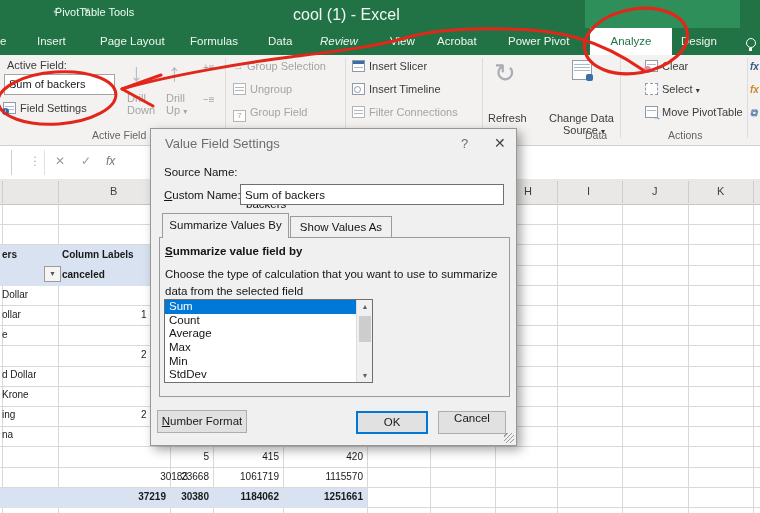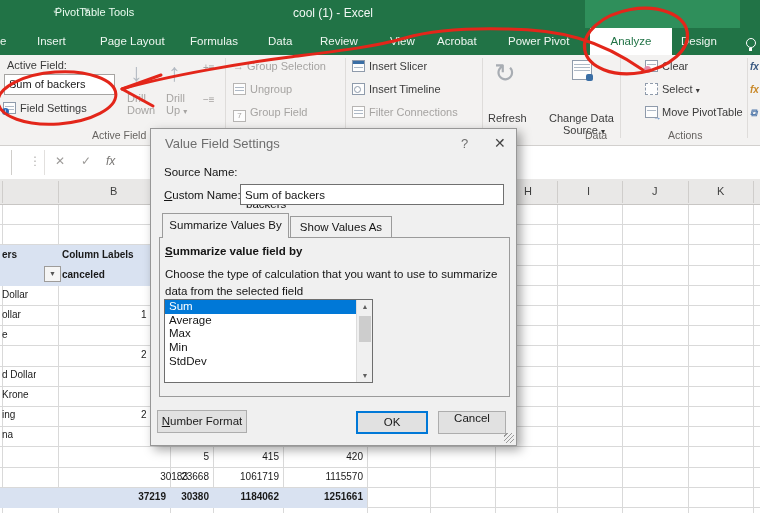--- a/index.html
+++ b/index.html
@@ -3,21 +3,21 @@
 <meta charset="utf-8">
 <style>
   * { margin:0; padding:0; box-sizing:border-box; }
   html,body { font-family:"Liberation Sans", sans-serif; }
   #stage { position:relative; width:760px; height:513px; background:#fff; overflow:hidden; font-family:"Liberation Sans", sans-serif; }
   .abs { position:absolute; }
   
   .titlebar { left:0; top:0; width:760px; height:28px; background:#217346; }
   .ctxband  { left:585px; top:0; width:155px; height:28px; background:#2f8f5b; }
   .ctxlabel { width:155px; text-align:center; color:#eafbef; font-size:11px; top:6px; left:0; }
-  .apptitle { color:#f2f7f4; font-size:12px; top:6px; }
+  .apptitle { color:#f2f7f4; font-size:16px; top:6px; }
   .qat { color:rgba(255,255,255,.55); font-size:11px; top:4px; }
   .tabbar { left:0; top:28px; width:760px; height:27px; background:#217346; }
   .rtab { color:#eef6f0; font-size:11.5px; top:35px; white-space:nowrap; }
   .activetab { background:#fff; left:590px; top:28px; width:82px; height:27px; }
   .activetab span { display:block; text-align:center; color:#217346; font-size:11.5px; padding-top:7px; }
   
   .ribbon { left:0; top:55px; width:760px; height:91px; background:#f3f2f1; border-bottom:1px solid #d2d0ce; }
   .vsep { width:1px; background:#ddvdb; background:#dedcda; top:58px; height:80px; }
   .rlabel { font-size:11px; color:#3b3b3b; white-space:nowrap; }
   .rgray  { font-size:11px; color:#a6a4a2; white-space:nowrap; }
@@ -81,21 +81,21 @@
   <div class="abs qat" style="left:84px;">▾</div>
   <div class="abs apptitle" style="left:293px;">cool (1) - Excel</div>
   <div class="abs ctxlabel ctxband" style="background:none; height:16px;padding-left:34px;">PivotTable Tools</div>
 
   <div class="abs tabbar"></div>
   <div class="abs rtab" style="left:0px;">e</div>
   <div class="abs rtab" style="left:37px;">Insert</div>
   <div class="abs rtab" style="left:100px;">Page Layout</div>
   <div class="abs rtab" style="left:190px;">Formulas</div>
   <div class="abs rtab" style="left:268px;">Data</div>
-  <div class="abs rtab" style="left:320px;">Review</div>
+  <div class="abs rtab" style="left:320px;font-style:italic;">Review</div>
   <div class="abs rtab" style="left:390px;">View</div>
   <div class="abs rtab" style="left:437px;">Acrobat</div>
   <div class="abs rtab" style="left:508px;">Power Pivot</div>
   <div class="abs activetab">
       <span>Analyze</span>
     </div>
   <div class="abs rtab" style="left:681px;">Design</div>
   <div class="abs" style="left:746px; top:34px;"><span class="bulb"></span></div>
 
   <div class="abs ribbon"></div>
@@ -223,20 +223,21 @@
     <div class="abs tab-active dtext" style="left:11px; top:84px; width:127px; height:25px; padding-top:5px;">Summarize Values By</div>
     <div class="abs tab-idle dtext" style="left:139px; top:87px; width:102px; height:22px; padding-top:4px;">Show Values As</div>
     <div class="abs panel" style="left:8px; top:108px; width:351px; height:160px;"></div>
 
     <div class="abs dtext bold" style="left:14px; top:116px;"><span class="u">S</span><span>ummarize value field by</span></div>
     <div class="abs dtext" style="left:14px; top:139px;">Choose the type of calculation that you want to use to summarize</div>
     <div class="abs dtext" style="left:14px; top:156px;">data from the selected field</div>
 
     <div class="abs lbox" style="left:13px; top:170px; width:209px; height:84px;">
       <div class="litem sel">Sum</div>
+      <div class="litem">Count</div>
       <div class="litem">Average</div>
       <div class="litem">Max</div>
       <div class="litem">Min</div>
       <div class="litem">StdDev</div>
       <div class="sbar">
         <div class="sarrow" style="top:3px;">▲</div>
         <div class="sthumb" style="top:16px; height:26px;"></div>
         <div class="sarrow" style="bottom:3px;">▼</div>
       </div>
     </div>

